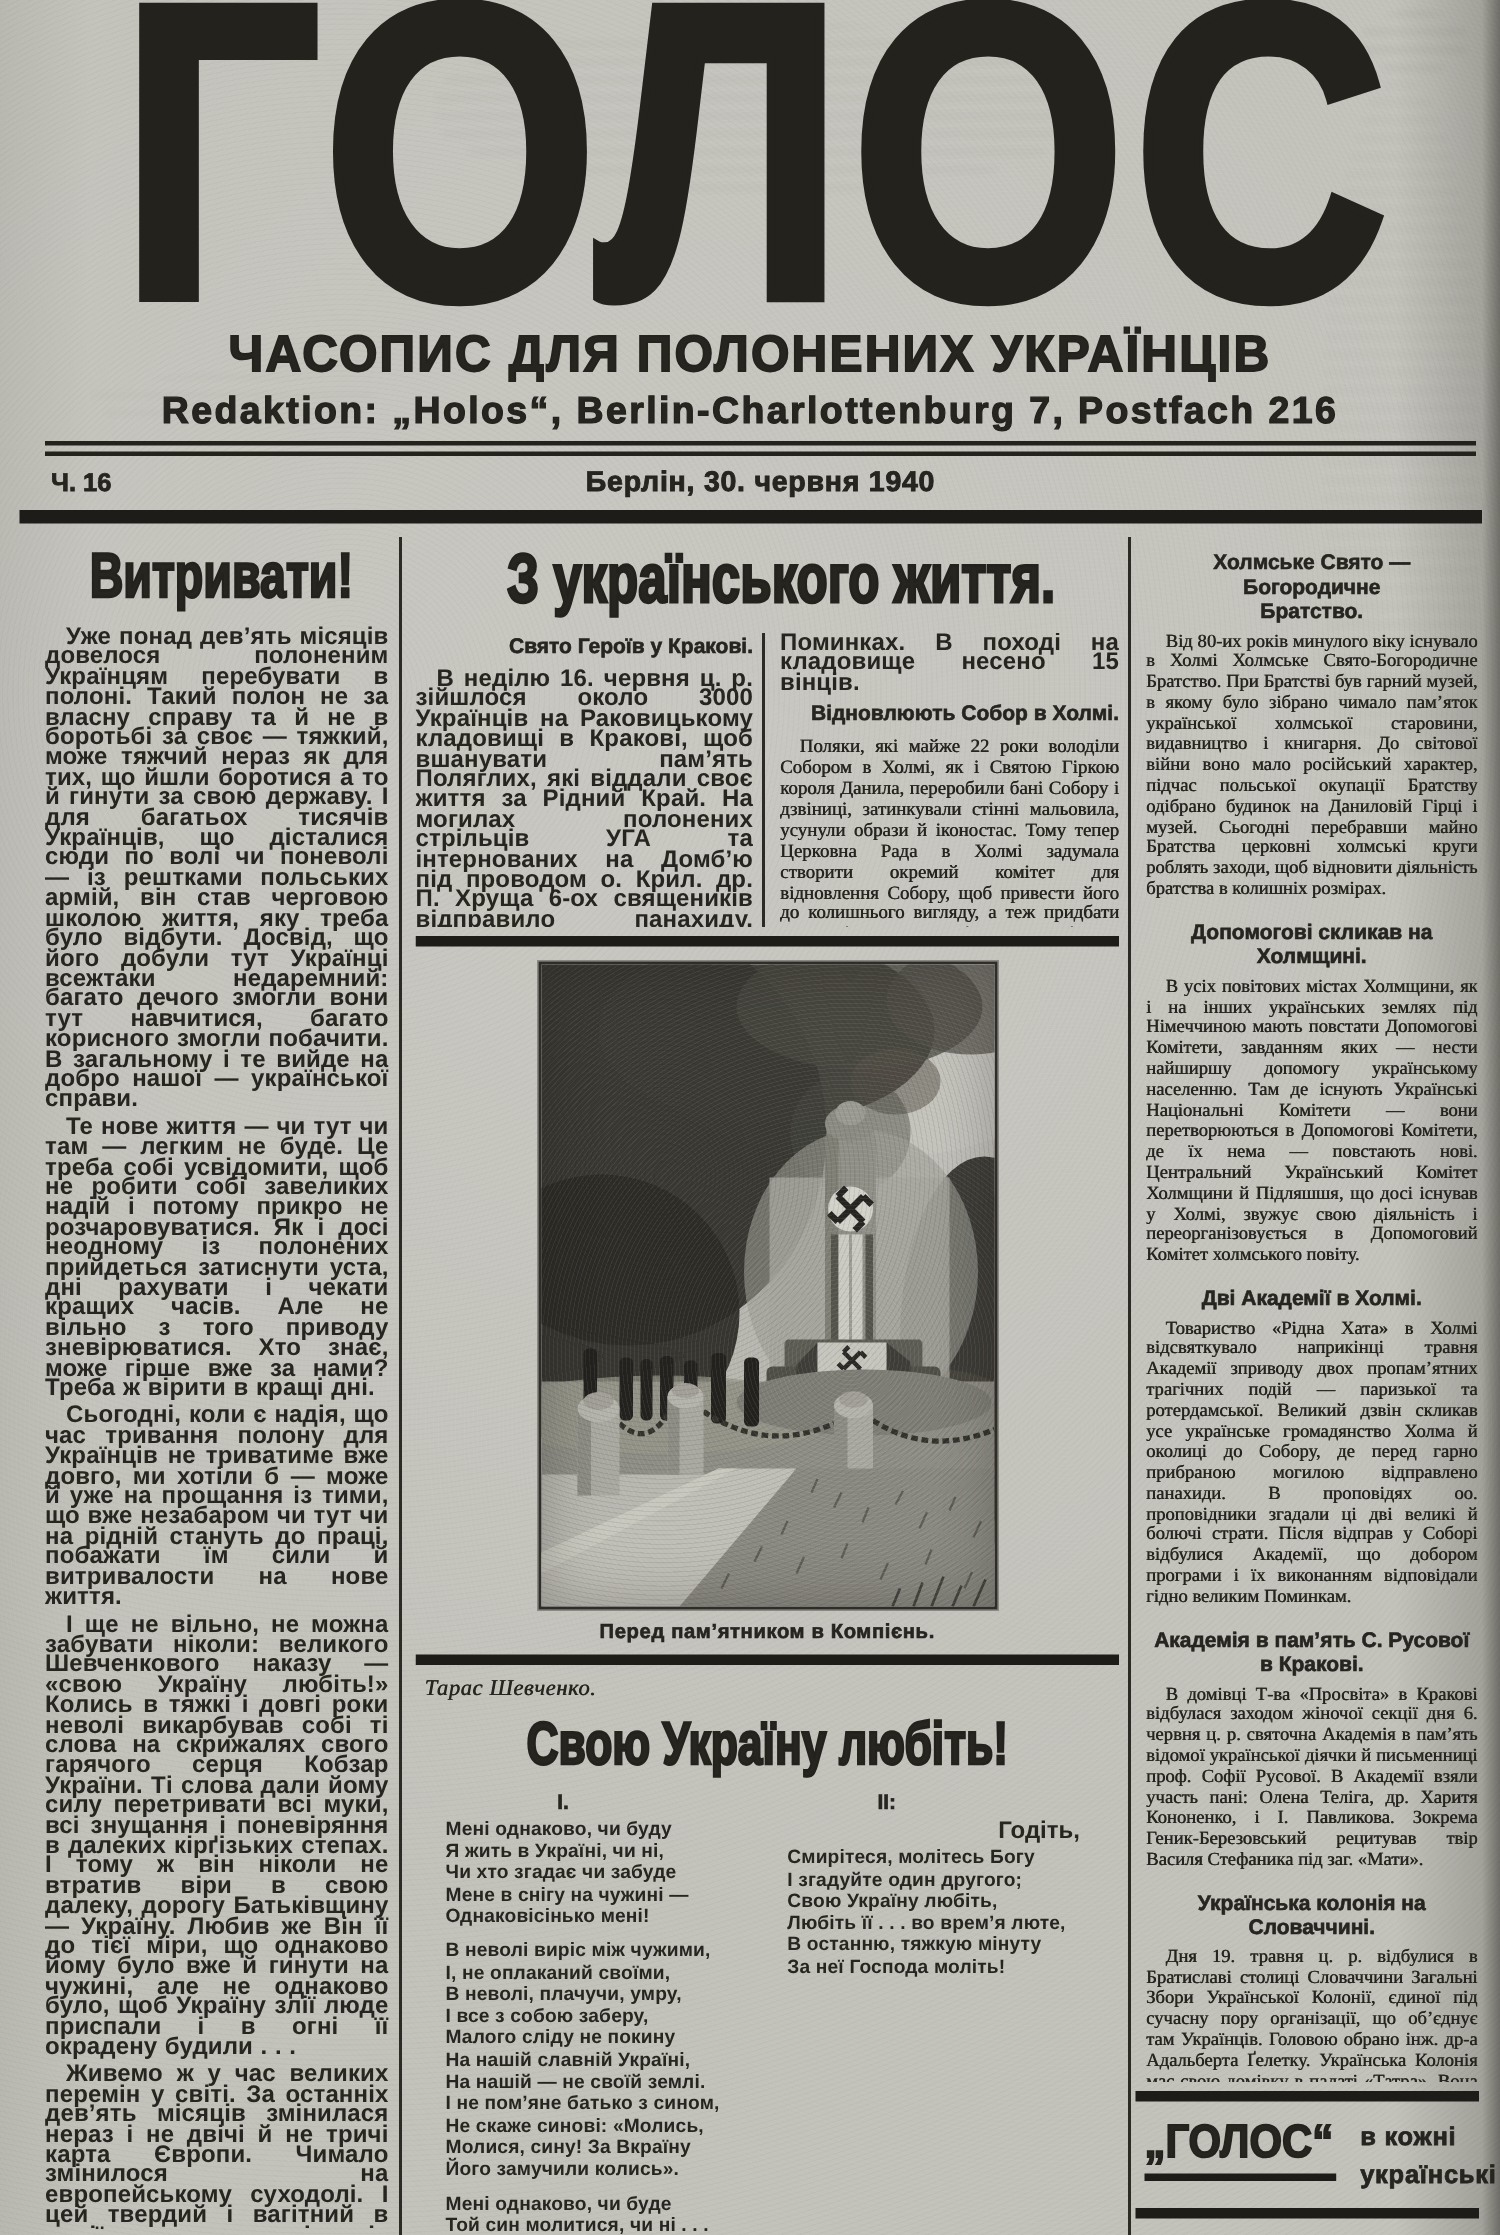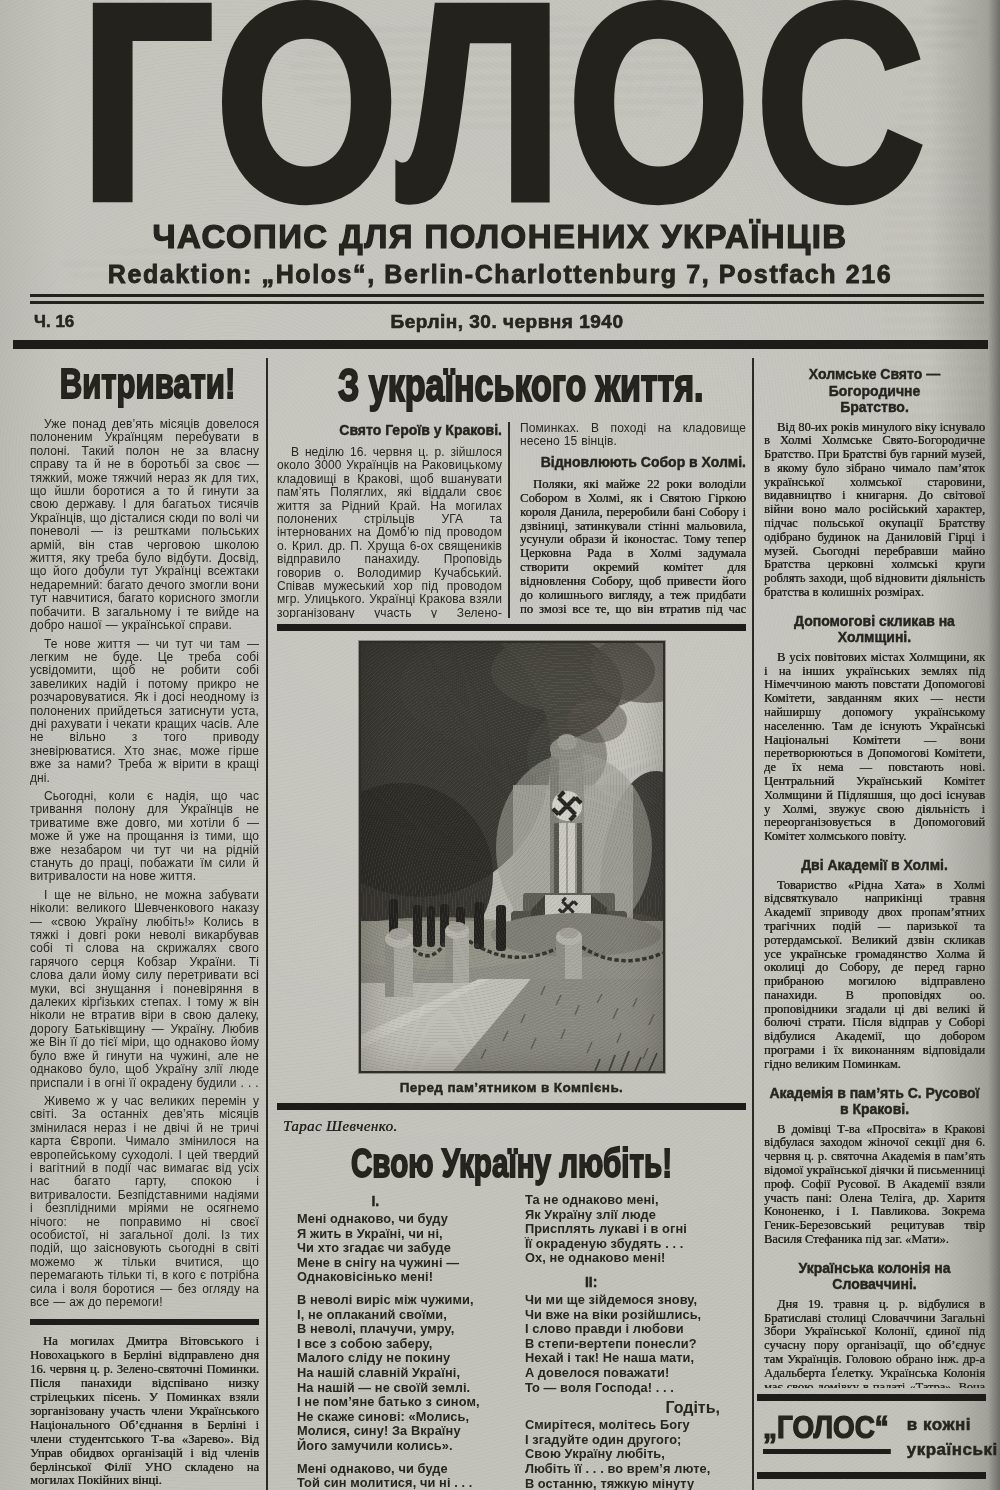--- a/index.html
+++ b/index.html
@@ -44,21 +44,21 @@
   .date-center{position:absolute;left:0;width:100%;text-align:center;top:2px;
     font-size:19px;font-weight:700;letter-spacing:.5px;-webkit-text-stroke:.6px #23221d;}
   .rule-thick{position:absolute;top:340px;left:13px;right:12px;height:9px;background:#1d1c18;}
 
   
   .vdiv{position:absolute;width:2px;background:#2b2a25;top:358px;height:1132px;}
   .vd1{left:266px;}
   .vd2{left:752px;}
 
   
-  .sansbody{font-size:12px;line-height:13.4px;font-weight:400;text-align:justify;
+  .sansbody{font-size:16px;line-height:13.4px;font-weight:700;text-align:justify;
     text-indent:14px;margin:0 0 5px;letter-spacing:.1px;word-spacing:.5px;}
   .serif{font-family:"Liberation Serif",serif;font-weight:400;text-shadow:.35px 0 0 currentColor;}
   .serifbody{font-size:12.6px;line-height:13.9px;text-align:justify;text-indent:13px;margin:0 0 5px;}
 
   
   .col1{position:absolute;left:30px;top:362px;width:229px;height:1124px;overflow:hidden;}
   .h-vytryvaty{font-size:42px;line-height:44px;font-weight:700;text-align:center;
     transform:scaleX(.74);transform-origin:50% 50%;-webkit-text-stroke:1.8px #23221d;
     margin:0 0 12px;white-space:nowrap;}
   .rule-left{height:6px;background:#1d1c18;margin:10px 0 10px;}
@@ -281,33 +281,21 @@
 На нашій славній Україні,
 На нашій — не своїй землі.
 І не пом’яне батько з сином,
 Не скаже синові: «Молись,
 Молися, сину! За Вкраїну
 Його замучили колись».</div>
         <div class="stanza">Мені однаково, чи буде
 Той син молитися, чи ні . . .</div>
       </div>
       <div class="poem-b">
-        <div class="stanza">Та не однаково мені,
-Як Україну злії люде
-Присплять лукаві і в огні
-Її окраденую збудять . . .
-Ох, не однаково мені!</div>
         <div class="roman" style="width:60%;">ІІ:</div>
-        <div class="stanza" style="margin-bottom:4px;">Чи ми ще зійдемося знову,
-Чи вже на віки розійшлись,
-І слово правди і любови
-В степи-вертепи понесли?
-Нехай і так! Не наша мати,
-А довелося поважати!
-То — воля Господа! . . .</div>
         <div class="call">Годіть,</div>
         <div class="stanza">Смирітеся, молітесь Богу
 І згадуйте один другого;
 Свою Україну любіть,
 Любіть її . . . во врем’я люте,
 В останню, тяжкую мінуту
 За неї Господа моліть!</div>
       </div>
     </div>
   </div>

